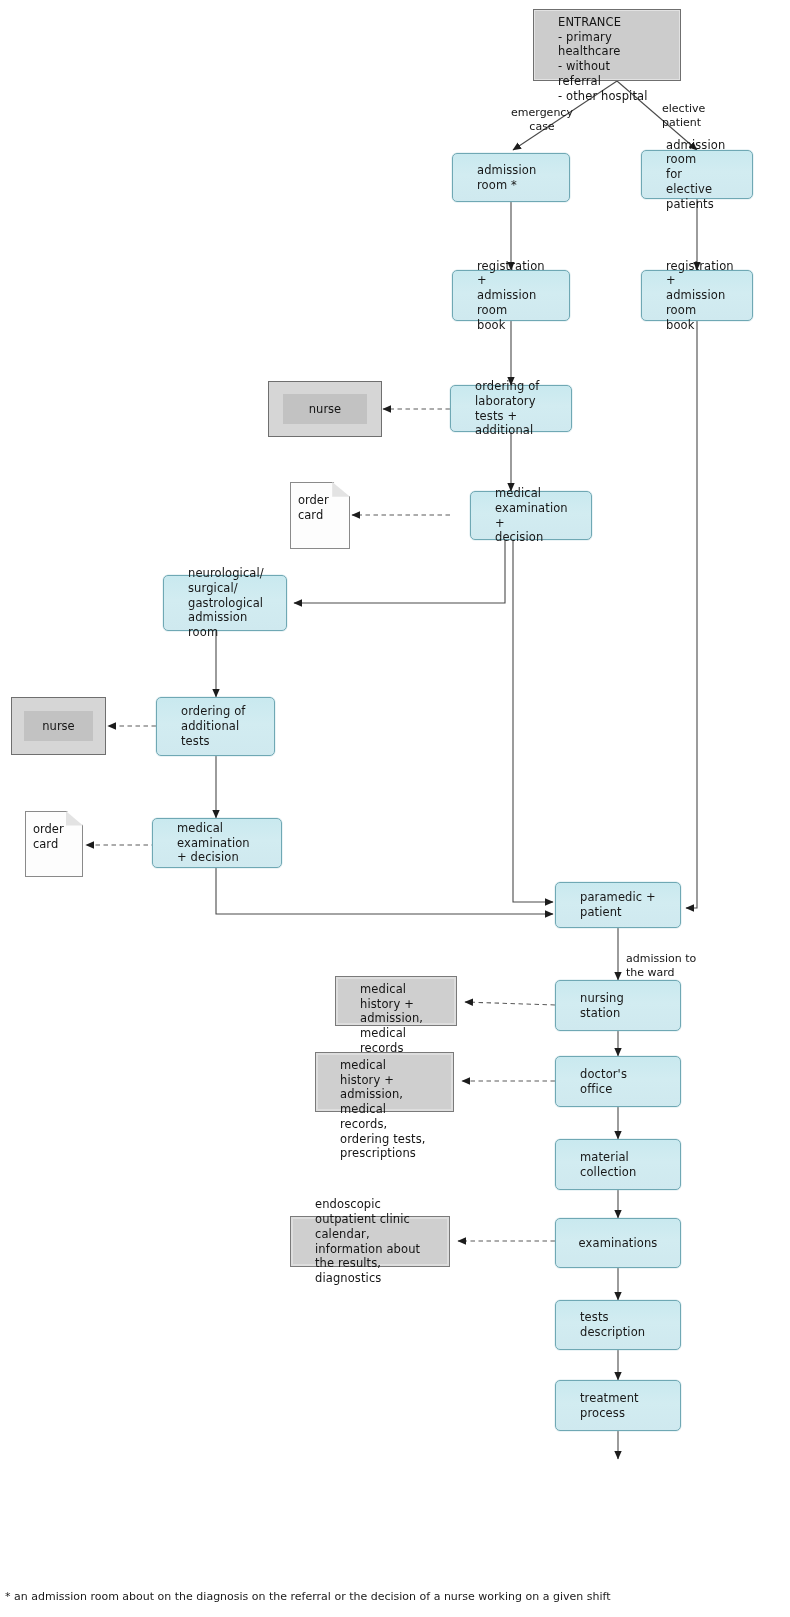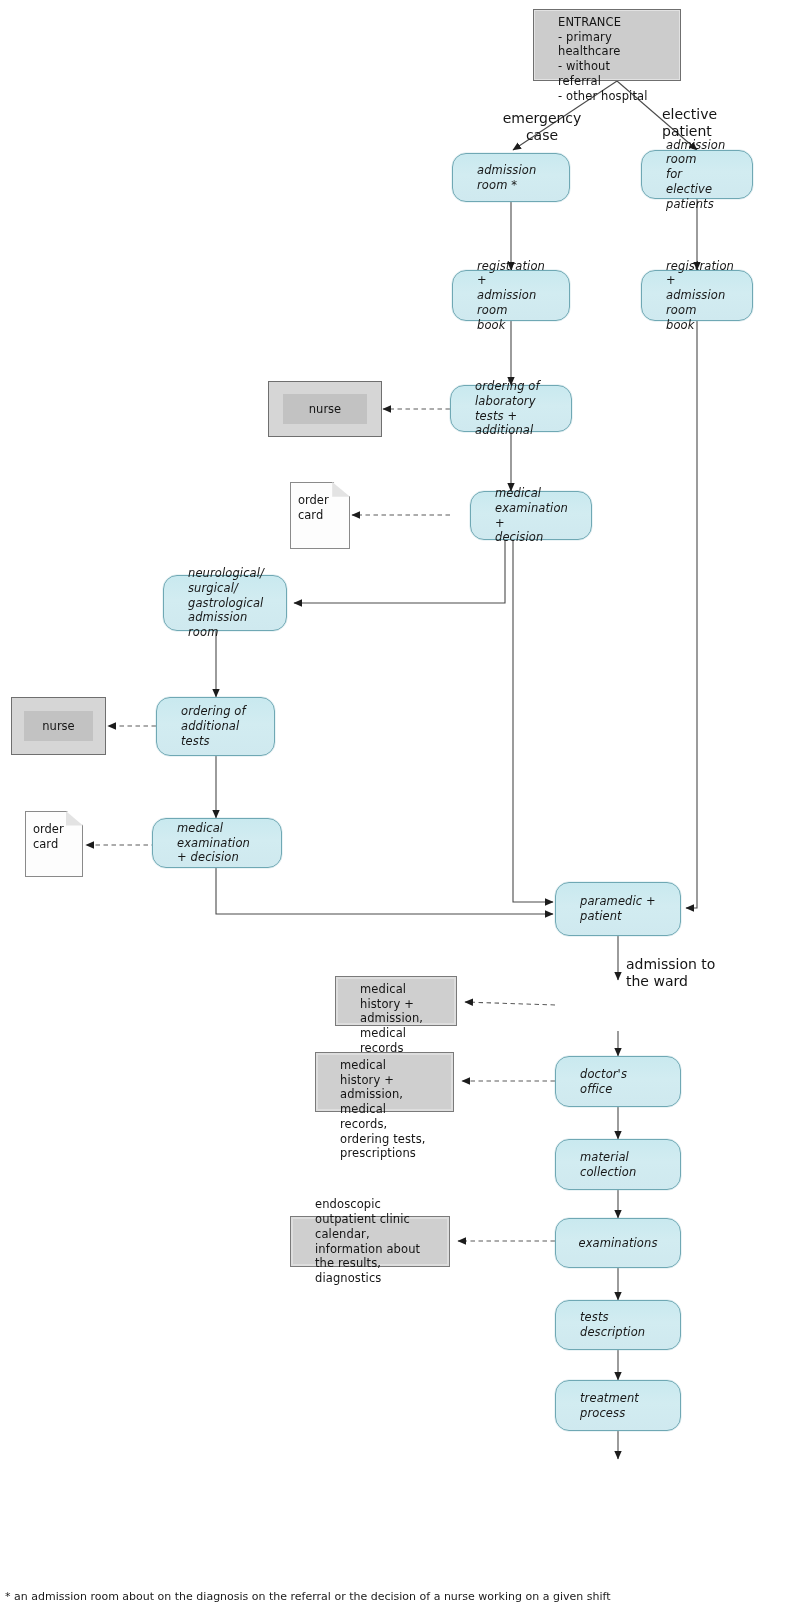--- a/index.html
+++ b/index.html
@@ -35,25 +35,24 @@
     align-items: center;
     padding: 5px 24px;
     font-size: 11.5px;
     line-height: 1.28;
     letter-spacing: 0.01em;
     white-space: pre-line;
   }
 
   .proc {
     border: 1px solid #6fa8b4;
-    border-radius: 14px;
+    border-radius: 5px;
     background: linear-gradient(to bottom, #c9e9ef 0%, #d2ecf1 45%, #cfe9ef 100%);
     box-shadow: 0 0 0 0.5px rgba(140,190,200,0.35);
     color: #171717;
-    font-style: italic;
   }
 
   .store {
     border: 1px solid #6f6f6f;
     background: #cccccc;
     color: #141414;
     box-shadow: inset 0 0 0 1px #e2e2e2;
   }
 
   .store-inner {
@@ -107,21 +106,21 @@
     left: 8px;
     top: 11px;
     font-size: 11.5px;
     line-height: 1.28;
     white-space: pre-line;
     color: #141414;
   }
 
   .edge-label {
     position: absolute;
-    font-size: 14px;
+    font-size: 11px;
     line-height: 1.25;
     color: #141414;
     white-space: pre-line;
   }
 
   .footnote {
     position: absolute;
     font-size: 11px;
     color: #1a1a1a;
     white-space: pre-line;
@@ -281,30 +280,33 @@
 + decision</span>
   </div>
 
   <div class="doc" style="left:25px; top:811px; width:58px; height:66px;">
     <div class="sheet"></div>
     <div class="fold"></div>
     <div class="doc-label">order
 card</div>
   </div>
 
-  <div class="node proc" style="left:555px; top:882px; width:126px; height:54px;align-items:center;">
+  <div class="node proc" style="left:555px; top:882px; width:126px; height:46px;align-items:center;">
     <span>paramedic +
 patient</span>
   </div>
 
   <div class="edge-label" style="left:626px; top:938px; width:110px;">
     <span>admission to
 the ward</span>
   </div>
 
+  <div class="node proc" style="left:555px; top:980px; width:126px; height:51px; justify-content:center;">
+    <span>nursing station</span>
+  </div>
 
   <div class="node store-inner" style="left:335px; top:976px; width:122px; height:50px; align-items:flex-start;">
     <span>medical history +
 admission, medical
 records</span>
   </div>
 
   <div class="node proc" style="left:555px; top:1056px; width:126px; height:51px; justify-content:center;">
     <span>doctor's office</span>
   </div>

